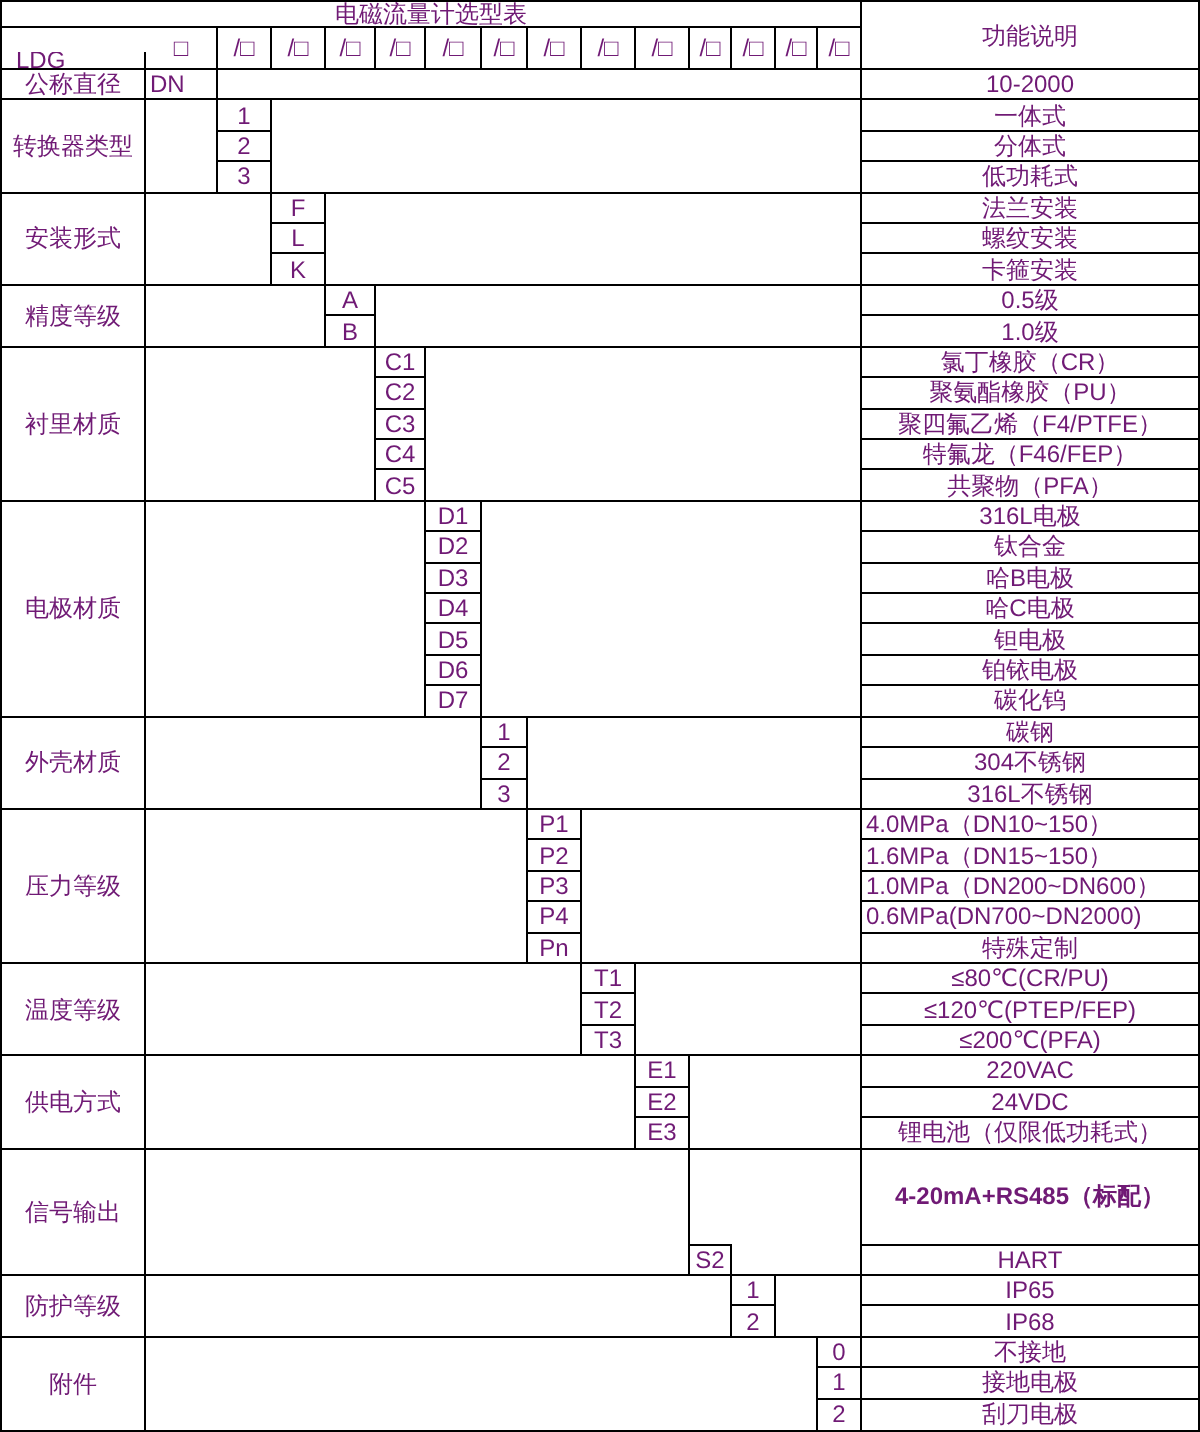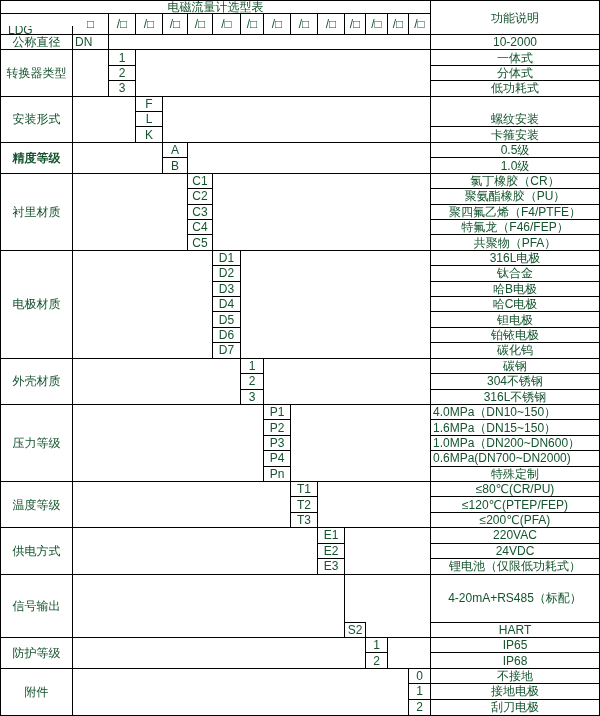--- a/index.html
+++ b/index.html
@@ -5,21 +5,21 @@
   html,body{margin:0;padding:0;background:#fff;}
   .tbl{
     position:relative;
     width:600px;height:716px;
     box-sizing:border-box;
     display:grid;
     grid-template-columns:72px 36px 27px 27px 25px 25px 28px 23px 27px 27px 27px 21px 22px 21px 22px 1fr;
     grid-template-rows:13px 21px repeat(42,1fr);
     border:1px solid #000;
     background:#fff;
-    color:#14532d;
+    color:#701a75;
     font-family:"Liberation Sans","DejaVu Sans",sans-serif;
     font-size:12px;
     line-height:1;
   }
   .c{
     border-right:1px solid #000;
     border-bottom:1px solid #000;
     display:flex;
     align-items:center;
     justify-content:center;
@@ -67,23 +67,24 @@
     <div class="c" style="grid-area: 4 / 4 / 7 / 16;"></div>
     <div class="c nbr" style="grid-area: 4 / 16 / 5 / 17;">一体式</div>
     <div class="c nbr" style="grid-area: 6 / 16 / 7 / 17;">低功耗式</div>
     <div class="c nbr" style="grid-area: 5 / 16 / 6 / 17;">分体式</div>
     <div class="c" style="grid-area: 7 / 1 / 10 / 2;">安装形式</div>
     <div class="c" style="grid-area: 7 / 2 / 10 / 4;"></div>
     <div class="c" style="grid-area: 7 / 4 / 8 / 5;">F</div>
     <div class="c" style="grid-area: 8 / 4 / 9 / 5;">L</div>
     <div class="c" style="grid-area: 9 / 4 / 10 / 5;">K</div>
     <div class="c" style="grid-area: 7 / 5 / 10 / 16;"></div>
+    <div class="c nbr" style="grid-area: 7 / 16 / 8 / 17;">法兰安装</div>
     <div class="c nbr" style="grid-area: 8 / 16 / 9 / 17;">螺纹安装</div>
     <div class="c nbr" style="grid-area: 9 / 16 / 10 / 17;">卡箍安装</div>
-    <div class="c" style="grid-area: 10 / 1 / 12 / 2; font-weight: bold;">精度等级</div>
+    <div class="c" style="grid-area: 10 / 1 / 12 / 2;">精度等级</div>
     <div class="c" style="grid-area: 10 / 2 / 12 / 5;"></div>
     <div class="c" style="grid-area: 10 / 5 / 11 / 6;">A</div>
     <div class="c" style="grid-area: 11 / 5 / 12 / 6;">B</div>
     <div class="c" style="grid-area: 10 / 6 / 12 / 16;"></div>
     <div class="c nbr" style="grid-area: 10 / 16 / 11 / 17;">0.5级</div>
     <div class="c nbr" style="grid-area: 11 / 16 / 12 / 17;">1.0级</div>
     <div class="c" style="grid-area: 12 / 1 / 17 / 2;">衬里材质</div>
     <div class="c" style="grid-area: 12 / 2 / 17 / 6;"></div>
     <div class="c" style="grid-area: 12 / 6 / 13 / 7;">C1</div>
     <div class="c" style="grid-area: 13 / 6 / 14 / 7;">C2</div>
@@ -151,21 +152,21 @@
     <div class="c" style="grid-area: 37 / 11 / 38 / 12;">E3</div>
     <div class="c" style="grid-area: 35 / 12 / 38 / 16;"></div>
     <div class="c nbr" style="grid-area: 35 / 16 / 36 / 17;">220VAC</div>
     <div class="c nbr" style="grid-area: 36 / 16 / 37 / 17;">24VDC</div>
     <div class="c nbr" style="grid-area: 37 / 16 / 38 / 17;">锂电池（仅限低功耗式）</div>
     <div class="c" style="grid-area: 38 / 1 / 40 / 2;">信号输出</div>
     <div class="c" style="grid-area: 38 / 2 / 40 / 12;"></div>
     <div class="c" style="grid-area: 38 / 12 / 39 / 13; margin-top: 47px;">S1</div>
     <div class="c" style="grid-area: 39 / 12 / 40 / 13;">S2</div>
     <div class="c" style="grid-area: 38 / 13 / 40 / 16;"></div>
-    <div class="c nbr" style="grid-area: 38 / 16 / 39 / 17;">4-20mA+RS485（标配）</div>
+    <div class="c nbr" style="grid-area: 38 / 16 / 39 / 17; font-weight: bold;">4-20mA+RS485（标配）</div>
     <div class="c nbr" style="grid-area: 39 / 16 / 40 / 17;">HART</div>
     <div class="c" style="grid-area: 40 / 1 / 42 / 2;">防护等级</div>
     <div class="c" style="grid-area: 40 / 2 / 42 / 13;"></div>
     <div class="c" style="grid-area: 40 / 13 / 41 / 14;">1</div>
     <div class="c" style="grid-area: 41 / 13 / 42 / 14;">2</div>
     <div class="c" style="grid-area: 40 / 14 / 42 / 16;"></div>
     <div class="c nbr" style="grid-area: 40 / 16 / 41 / 17;">IP65</div>
     <div class="c nbr" style="grid-area: 41 / 16 / 42 / 17;">IP68</div>
     <div class="c nbb" style="grid-area: 42 / 1 / 45 / 2;">附件</div>
     <div class="c nbb" style="grid-area: 42 / 2 / 45 / 15;"></div>

